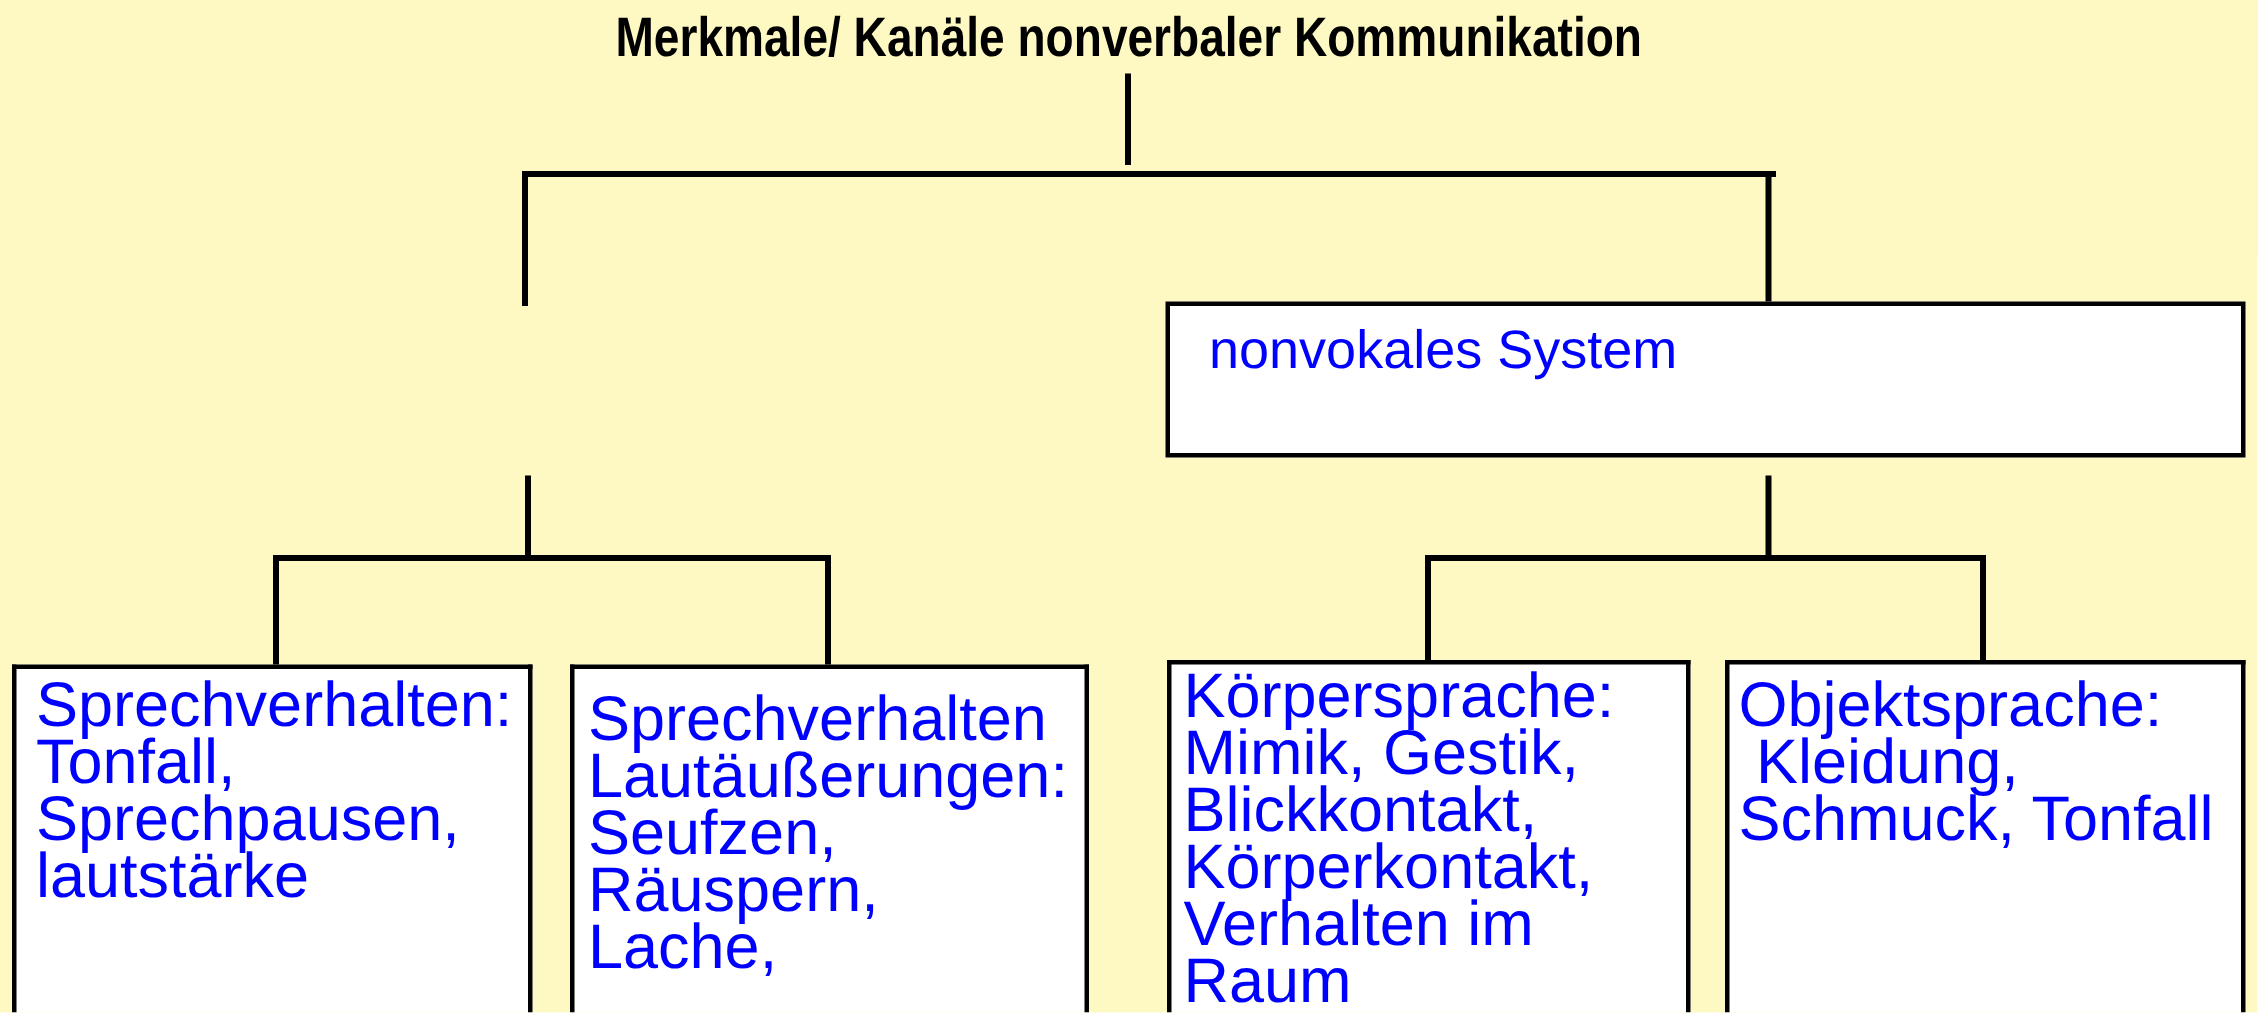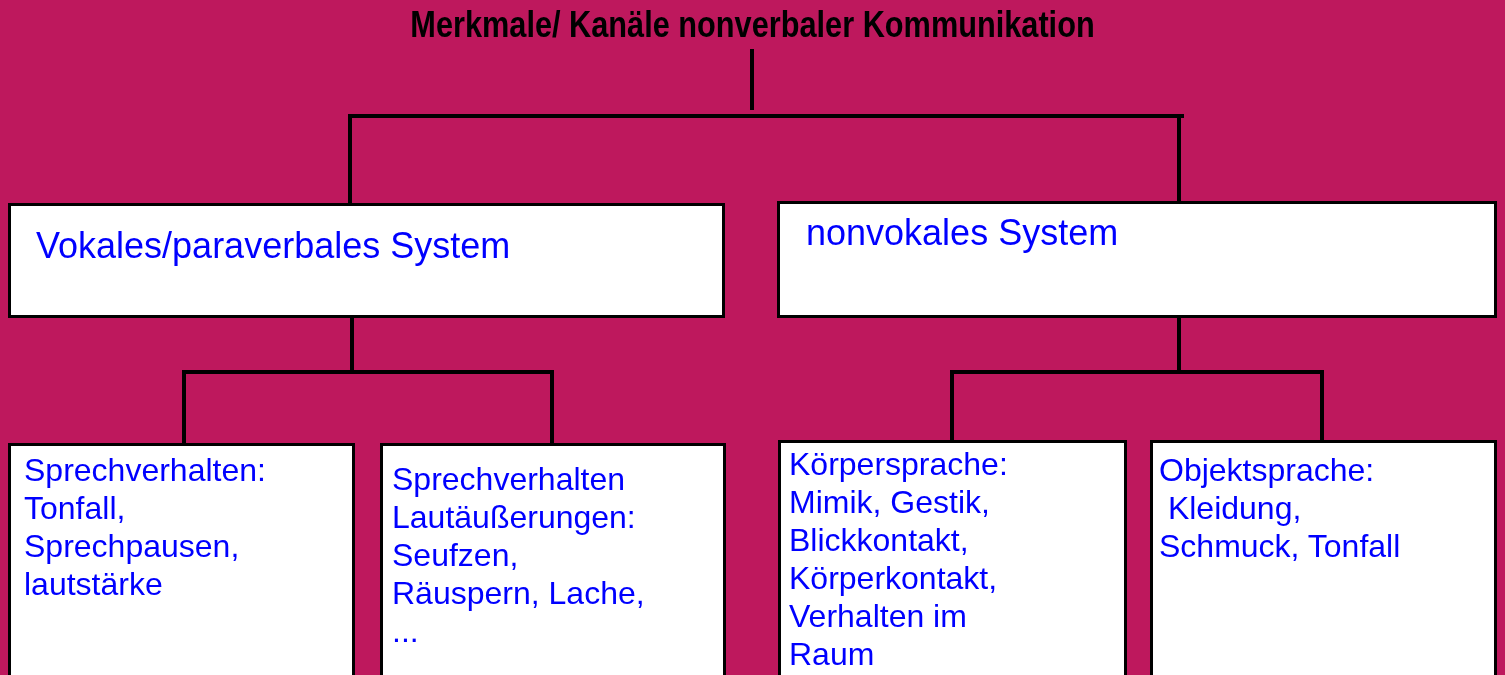--- a/index.html
+++ b/index.html
@@ -4,21 +4,21 @@
 <style>
   html, body {
     margin: 0;
     padding: 0;
     background: #ffffff;
   }
   #stage {
     position: relative;
     width: 1505px;
     height: 675px;
-    background: #be185d;
+    background: #fef9c3;
     overflow: hidden;
     font-family: "Liberation Sans", sans-serif;
   }
   .title {
     position: absolute;
     left: 0;
     top: 4px;
     width: 1505px;
     text-align: center;
     font-size: 37px;
@@ -43,26 +43,26 @@
     border-bottom: none; 
   }
   .node-text {
     white-space: pre-wrap;
   }
   .branch-text {
     font-size: 36px;
     line-height: 40px;
   }
   .leaf-text {
-    font-size: 32px;
+    font-size: 42px;
     line-height: 38px;
   }
   
   #node-vokales     { left: 8px;    top: 203px; width: 717px; height: 115px; padding: 20px 10px 0 25px; }
-  #node-nonvokales  { left: 777px;  top: 201px; width: 720px; height: 117px; padding: 9px 10px 0 26px;  }
+  #node-nonvokales  { left: 777px;  top: 201px; width: 720px; height: 104px; padding: 9px 10px 0 26px;  }
   
   #node-sprechverhalten { left: 8px;    top: 443px; width: 347px; height: 235px; padding: 5px 4px 0 13px; }
   #node-lautaeusserung  { left: 380px;  top: 443px; width: 346px; height: 235px; padding: 14px 4px 0 9px; }
   #node-koerpersprache  { left: 778px;  top: 440px; width: 349px; height: 238px; padding: 2px 4px 0 8px;  }
   #node-objektsprache   { left: 1150px; top: 440px; width: 347px; height: 238px; padding: 8px 4px 0 6px;  }
 </style>
 </head>
 <body>
 
 <div id="stage">
@@ -77,23 +77,20 @@
   <div class="line" style="left:350px; top:317px; width:4px;   height:56px;"></div>
   <div class="line" style="left:182px; top:370px; width:372px; height:4px;"></div>
   <div class="line" style="left:182px; top:370px; width:4px;   height:74px;"></div>
   <div class="line" style="left:550px; top:370px; width:4px;   height:74px;"></div>
 
   <div class="line" style="left:1177px;top:317px; width:4px;   height:56px;"></div>
   <div class="line" style="left:950px; top:370px; width:374px; height:4px;"></div>
   <div class="line" style="left:950px; top:370px; width:4px;   height:71px;"></div>
   <div class="line" style="left:1320px;top:370px; width:4px;   height:71px;"></div>
 
-  <div class="node" id="node-vokales">
-    <div class="node-text branch-text">Vokales/paraverbales System</div>
-  </div>
 
   <div class="node" id="node-nonvokales">
     <div class="node-text branch-text">nonvokales System</div>
   </div>
 
   <div class="node leaf" id="node-sprechverhalten">
     <div class="node-text leaf-text">Sprechverhalten:
 Tonfall,
 Sprechpausen,
 lautstärke</div>

